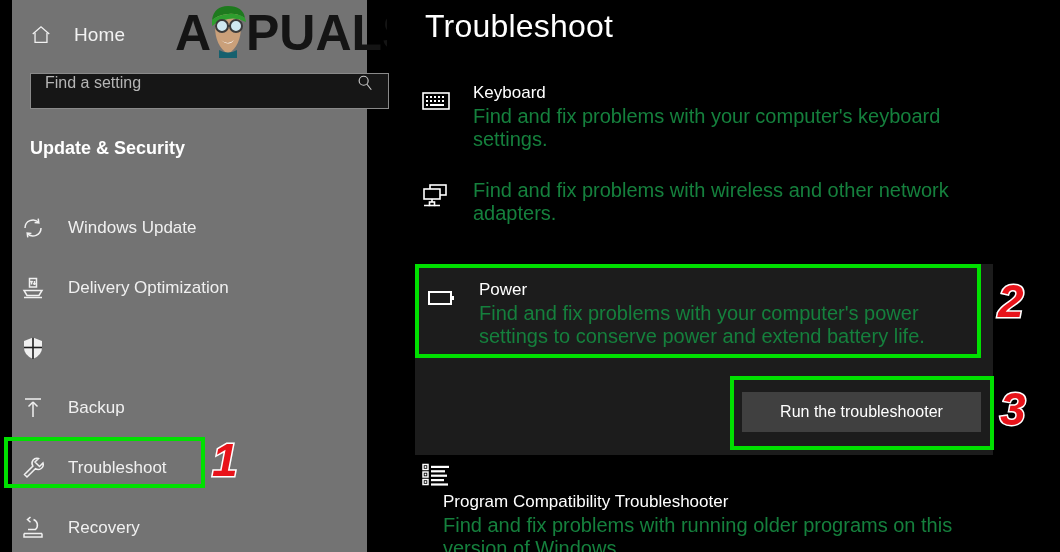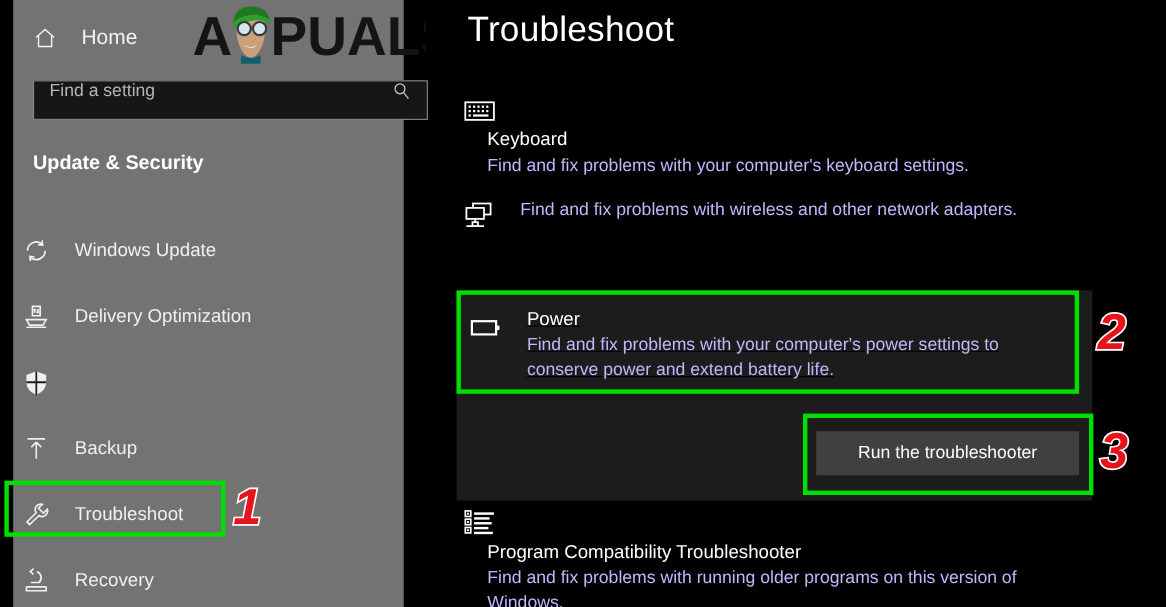--- a/index.html
+++ b/index.html
@@ -112,22 +112,22 @@
     margin-top: 4px;
     display:block;
   }
   .ts-text { margin-left: 22px; }
   .ts-name {
     font-size: 17px;
     color: #ffffff;
     line-height: 22px;
   }
   .ts-desc {
-    font-size: 16px;
-    color: #c4b5fd;
+    font-size: 20px;
+    color: #15803d;
     line-height: 23px;
     margin-top: 1px;
   }
 
   
   .power-bg {
     position: absolute;
     left: 415px; top: 264px;
     width: 578px; height: 191px;
     background: #1c1c1c;
@@ -274,21 +274,21 @@
 
     </div>
   </div>
 
   <div class="main">
     <div class="main-title">Troubleshoot</div>
   </div>
 
   <div class="power-bg"></div>
 
-  <div class="ts-item" style="left:421px; top:82px; width:540px;flex-direction:column;">
+  <div class="ts-item" style="left:421px; top:82px; width:540px;">
     <svg class="ts-ico" viewBox="0 0 30 30">
       <rect x="2" y="7" width="26" height="16" fill="none" stroke="#ffffff" stroke-width="1.6"></rect>
       <g fill="#ffffff">
         <rect x="5" y="10" width="2" height="2"></rect>
           <rect x="9" y="10" width="2" height="2"></rect>
         <rect x="13" y="10" width="2" height="2"></rect>
           <rect x="17" y="10" width="2" height="2"></rect>
         <rect x="21" y="10" width="2" height="2"></rect>
         <rect x="5" y="14" width="2" height="2"></rect>
           <rect x="9" y="14" width="2" height="2"></rect>
@@ -311,21 +311,21 @@
       <rect x="3" y="7" width="16" height="10" fill="#000"></rect>
       <path d="M11 17 V20"></path>
       <rect x="8.5" y="20" width="5" height="3.5" fill="#000"></rect>
       <path d="M3 23.5 H8.5 M13.5 23.5 H19"></path>
     </svg>
     <div class="ts-text">
       <div class="ts-desc">Find and fix problems with wireless and other network adapters.</div>
     </div>
   </div>
 
-  <div class="ts-item" style="left:427px; top:279px; width:545px;text-decoration:underline;">
+  <div class="ts-item" style="left:427px; top:279px; width:545px;">
     <svg class="ts-ico" viewBox="0 0 30 30">
       <rect x="2" y="9" width="22" height="12" fill="none" stroke="#ffffff" stroke-width="2"></rect>
       <rect x="24" y="13" width="3" height="4" fill="#ffffff"></rect>
     </svg>
     <div class="ts-text">
       <div class="ts-name">Power</div>
       <div class="ts-desc">Find and fix problems with your computer's power settings to conserve power and extend battery life.</div>
     </div>
   </div>
 

